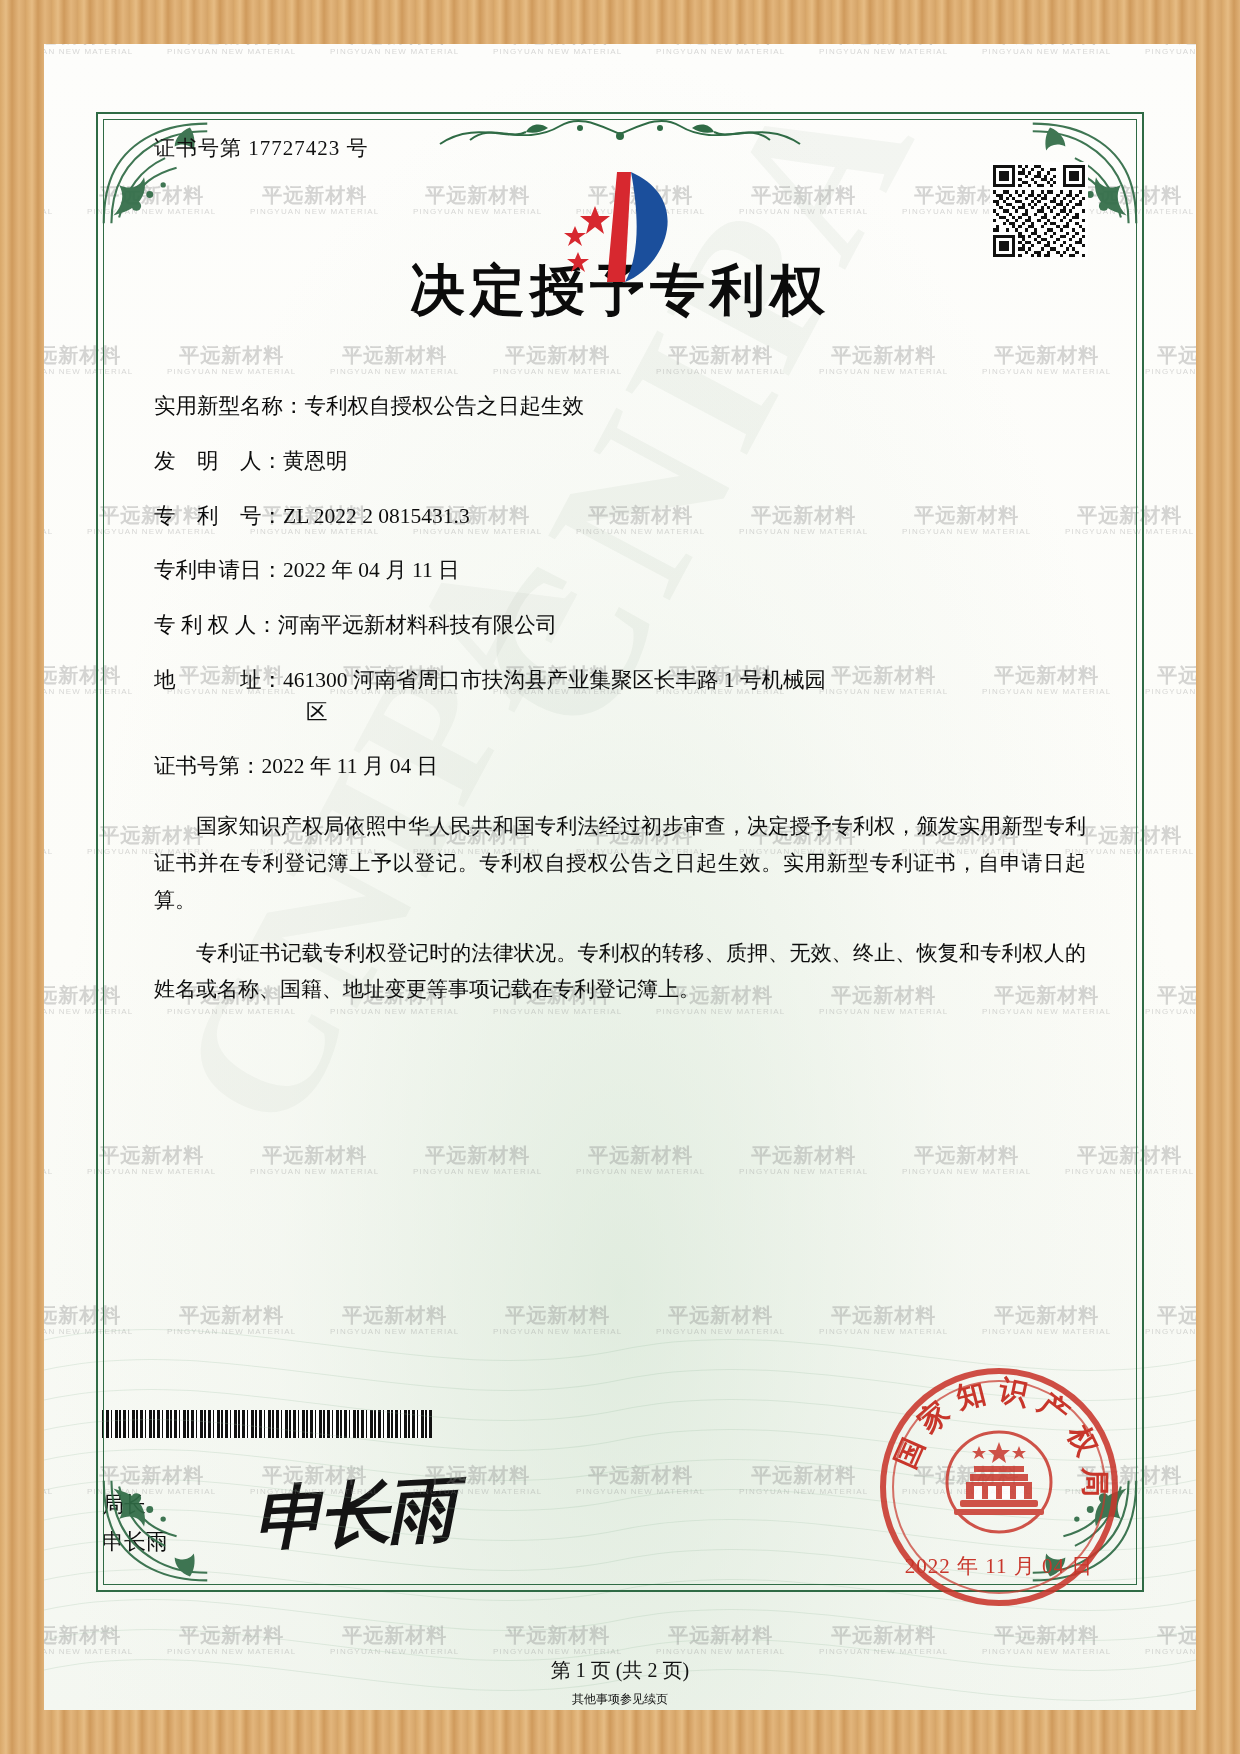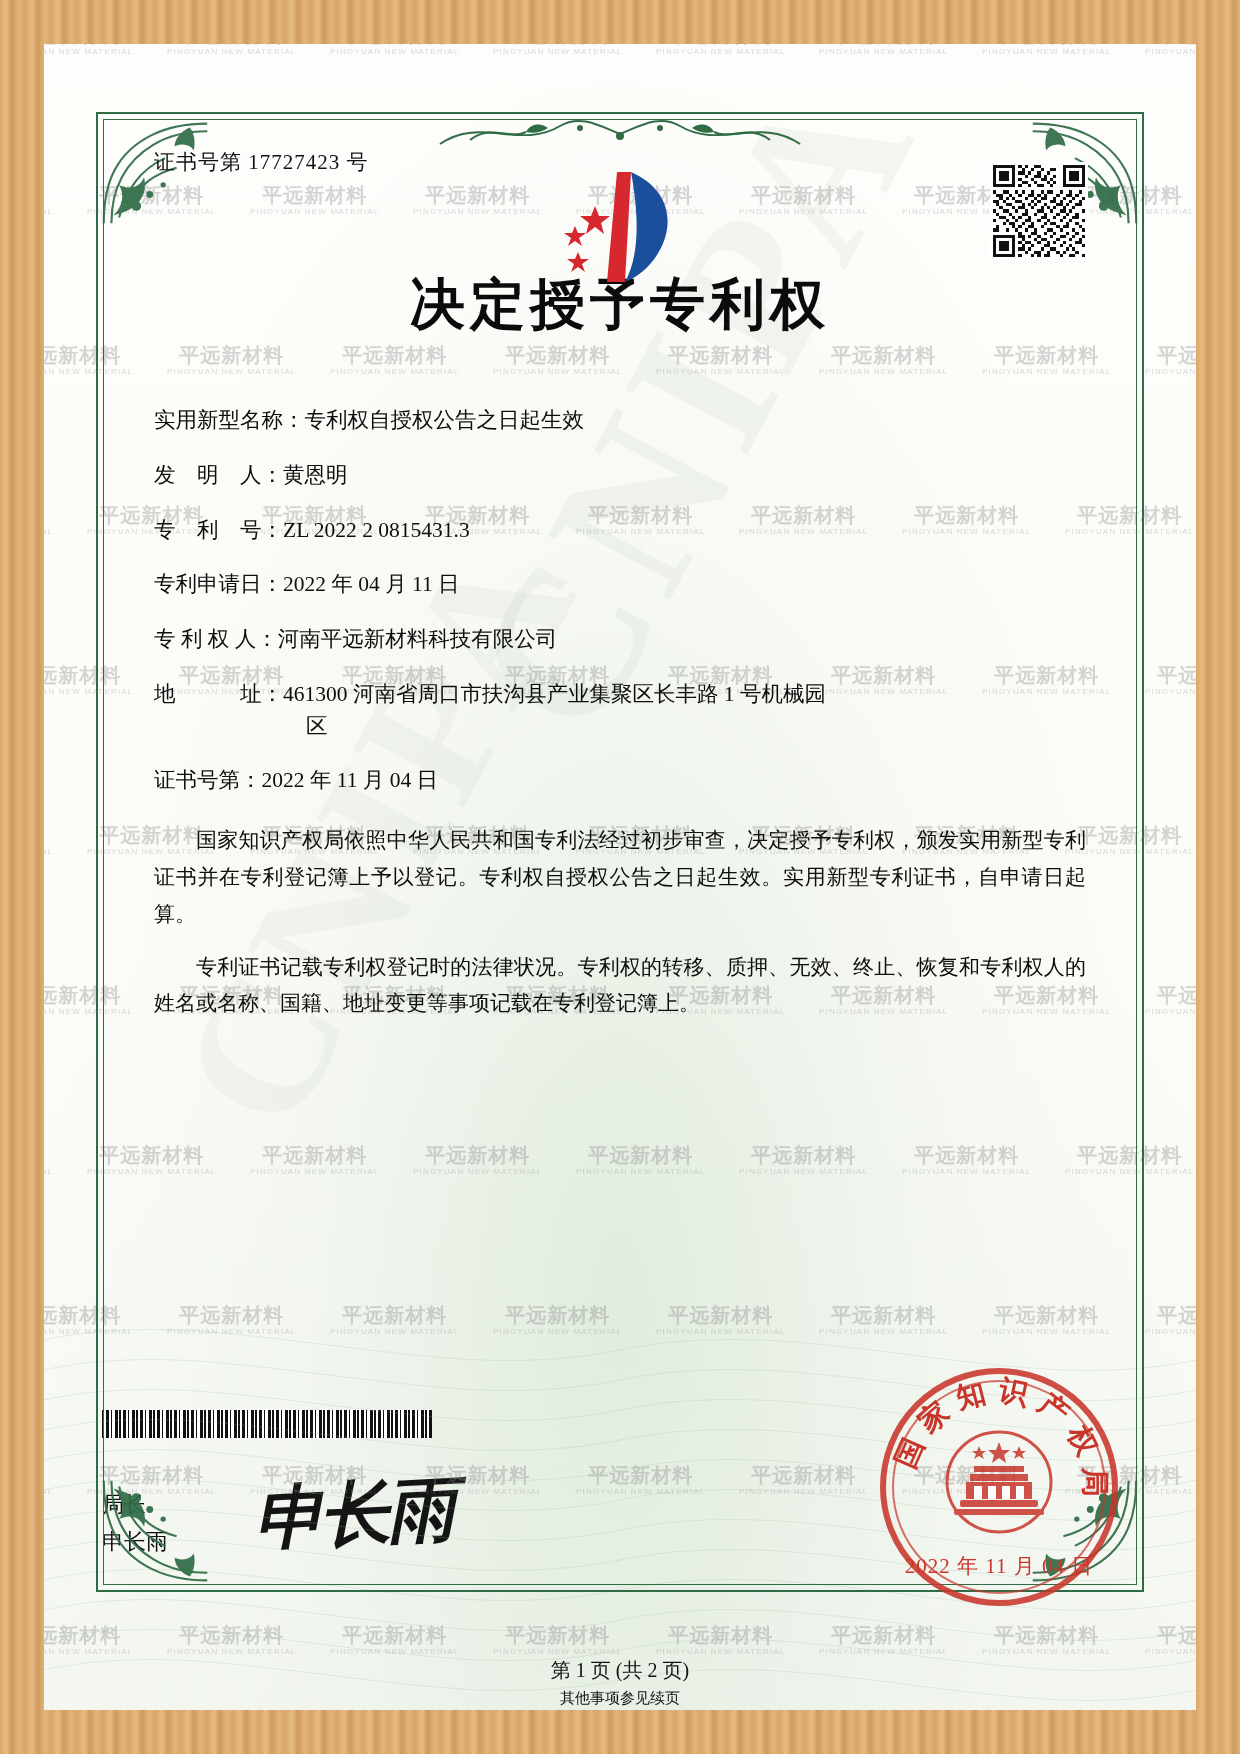--- a/index.html
+++ b/index.html
@@ -137,21 +137,21 @@
     z-index: 4;
   }
   .top-flourish svg { width: 100%; height: 100%; display: block; }
 
   
   .content {
     position: absolute;
     left: 52px; top: 68px; right: 52px; bottom: 118px;
     z-index: 6;
     box-sizing: border-box;
-    padding: 36px 58px 0 58px;
+    padding: 22px 58px 0 58px;
   }
 
   .cert-no {
     font-size: 21px;
     color: #111;
     letter-spacing: 1px;
     font-family: "Liberation Serif", serif;
   }
 
   
@@ -294,21 +294,21 @@
     font-size: 20px;
     color: #111;
     z-index: 6;
   }
 
   .footer-note {
     position: absolute;
     left: 0; right: 0;
     bottom: 46px;
     text-align: center;
-    font-size: 15px;
+    font-size: 12px;
     color: #111;
     z-index: 6;
   }
 
   
   .waves {
     position: absolute;
     left: 0; right: 0; bottom: 0;
     height: 430px;
     z-index: 1;

